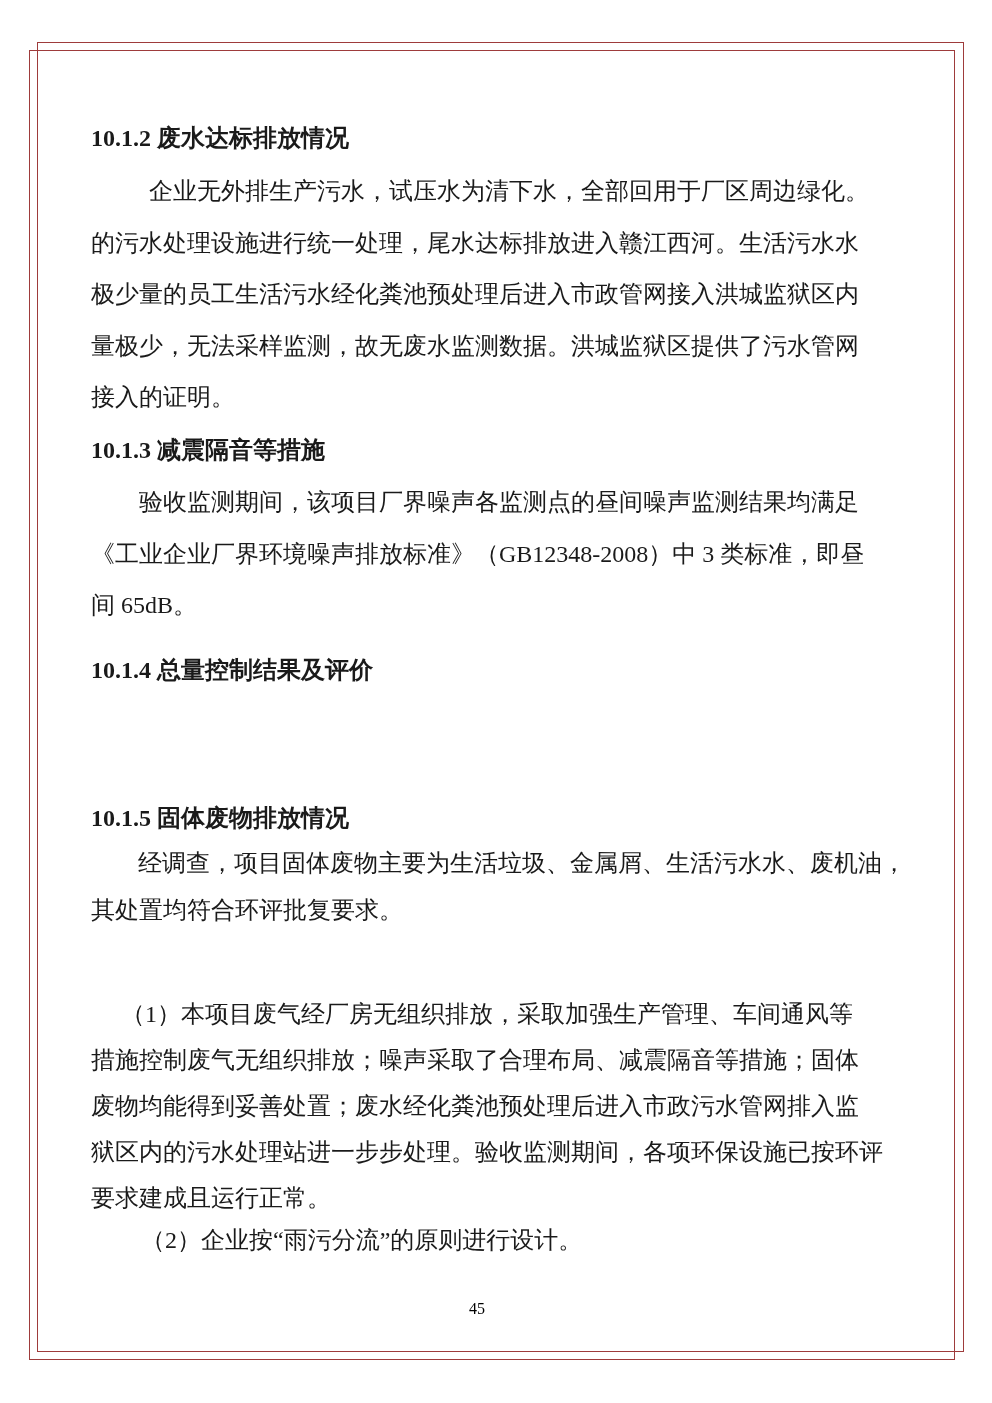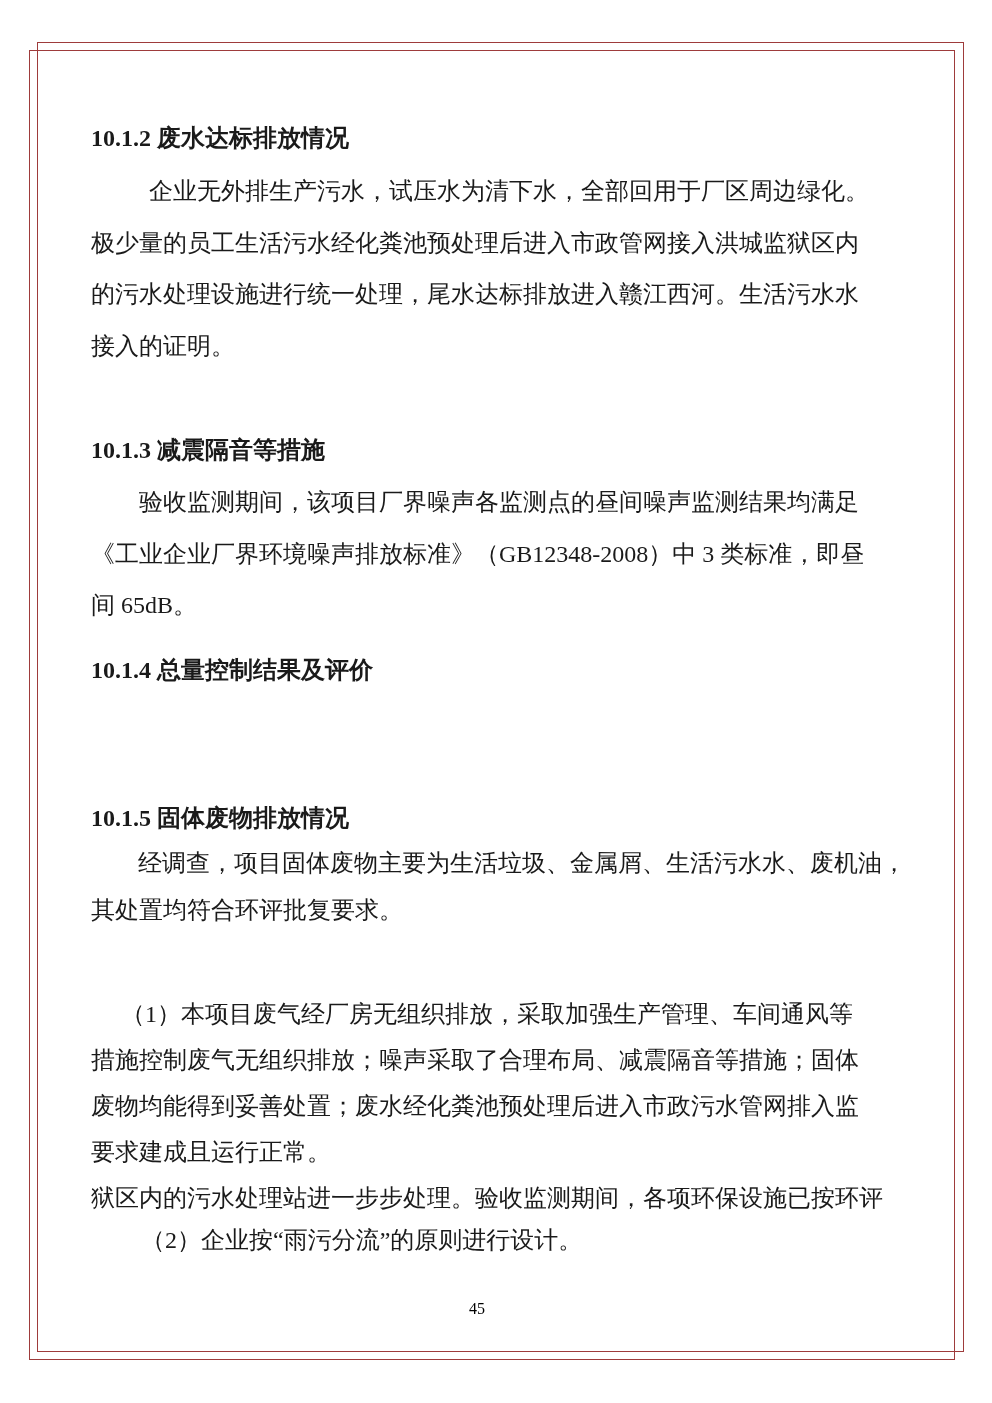--- a/index.html
+++ b/index.html
@@ -52,22 +52,23 @@
 <body>
 
 <div class="page">
 
   <div class="border-rect border-a"></div>
   <div class="border-rect border-b"></div>
 
   <h2 id="h1" class="block heading">10.1.2 废水达标排放情况</h2>
   <div id="p1" class="block para">
       <div class="tline">企业无外排生产污水，试压水为清下水，全部回用于厂区周边绿化。</div>
+      <div class="tline">的污水处理设施进行统一处理，尾水达标排放进入赣江西河。生活污水水</div>
       <div class="tline">极少量的员工生活污水经化粪池预处理后进入市政管网接入洪城监狱区内</div>
-      <div class="tline">的污水处理设施进行统一处理，尾水达标排放进入赣江西河。生活污水水</div>
+      <div class="tline">量极少，无法采样监测，故无废水监测数据。洪城监狱区提供了污水管网</div>
       <div class="tline">接入的证明。</div>
     </div>
 
   <h2 id="h2" class="block heading">10.1.3 减震隔音等措施</h2>
   <div id="p2" class="block para">
       <div class="tline">验收监测期间，该项目厂界噪声各监测点的昼间噪声监测结果均满足</div>
       <div class="tline">《工业企业厂界环境噪声排放标准》（GB12348-2008）中 3 类标准，即昼</div>
       <div class="tline">间 65dB。</div>
     </div>
 
@@ -76,22 +77,22 @@
   <h2 id="h4" class="block heading">10.1.5 固体废物排放情况</h2>
   <div id="p4" class="block para">
       <div class="tline">经调查，项目固体废物主要为生活垃圾、金属屑、生活污水水、废机油，</div>
       <div class="tline">其处置均符合环评批复要求。</div>
     </div>
 
   <div id="p5" class="block para">
       <div class="tline">（1）本项目废气经厂房无组织排放，采取加强生产管理、车间通风等</div>
       <div class="tline">措施控制废气无组织排放；噪声采取了合理布局、减震隔音等措施；固体</div>
       <div class="tline">废物均能得到妥善处置；废水经化粪池预处理后进入市政污水管网排入监</div>
+      <div class="tline">狱区内的污水处理站进一步步处理。验收监测期间，各项环保设施已按环评</div>
       <div class="tline">要求建成且运行正常。</div>
-      <div class="tline">狱区内的污水处理站进一步步处理。验收监测期间，各项环保设施已按环评</div>
     </div>
   <div id="p6" class="block para">
       <div class="tline">（2）企业按“雨污分流”的原则进行设计。</div>
     </div>
 
   <div class="pageno">45</div>
 
 </div>
 
 </body></html>

